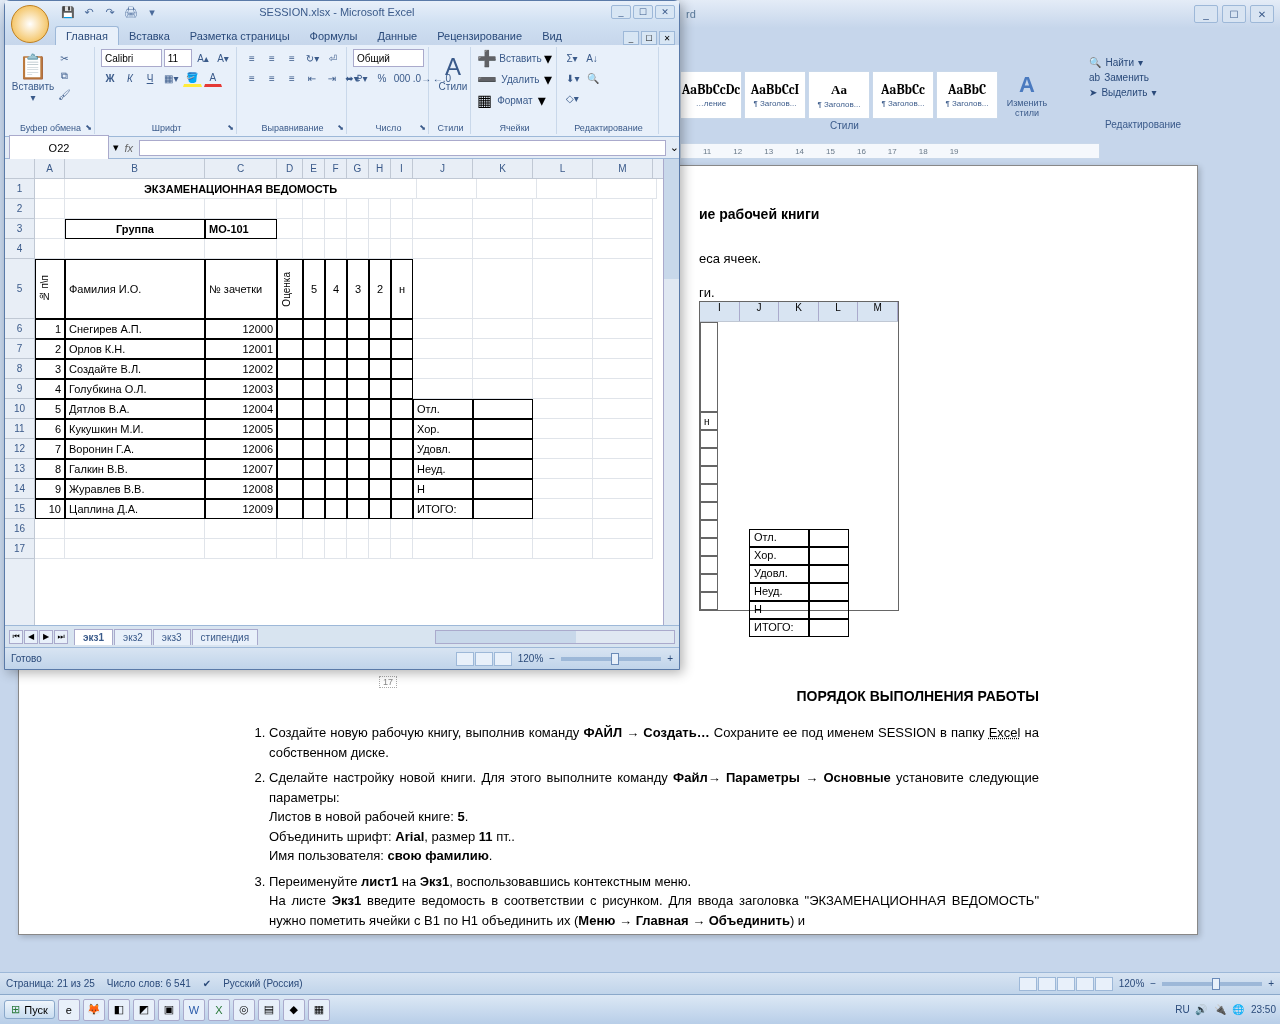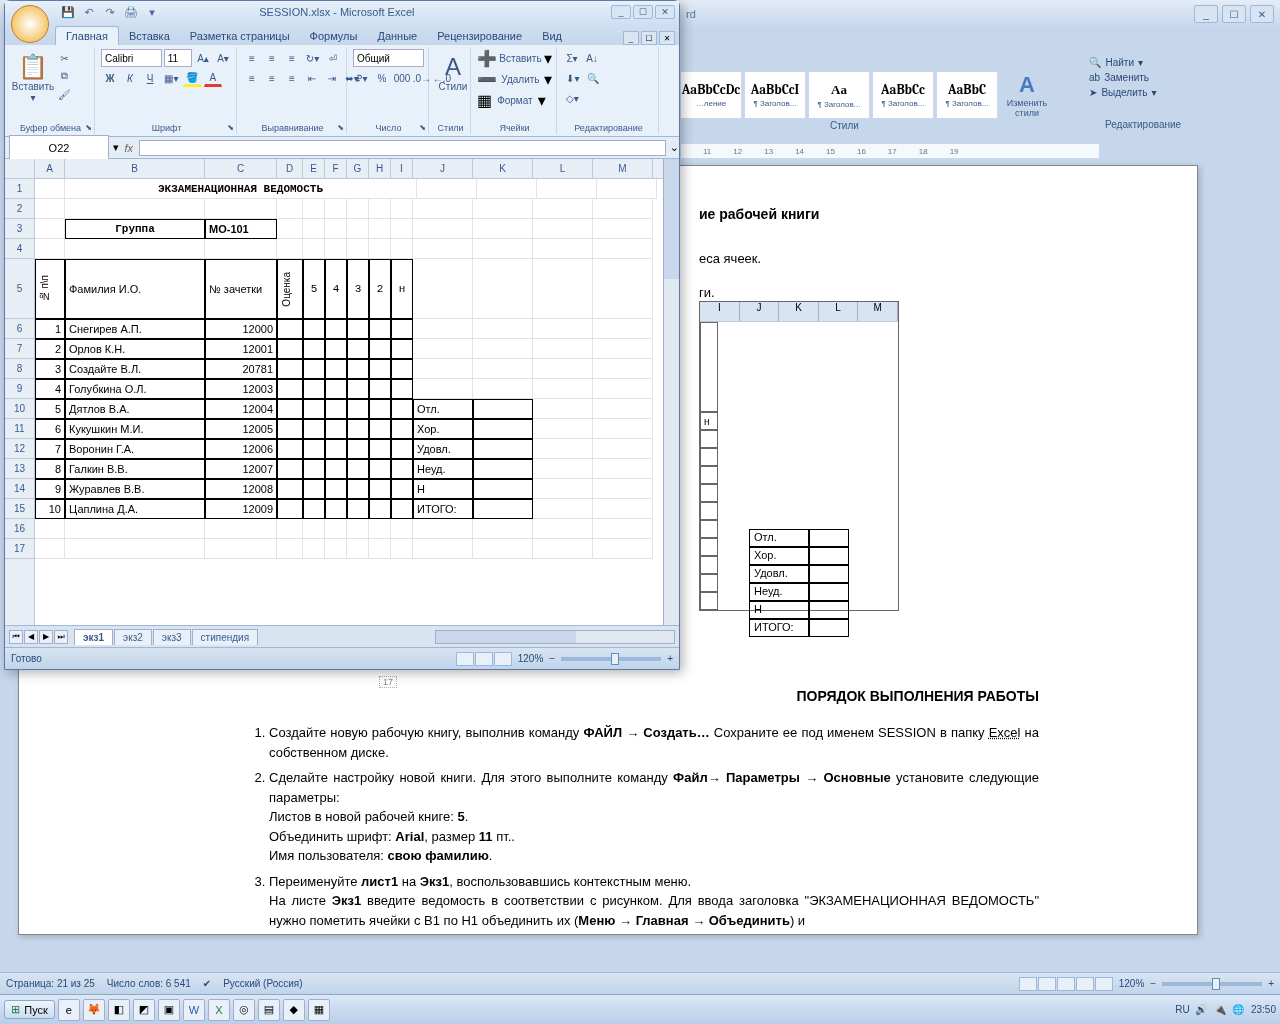--- a/index.html
+++ b/index.html
@@ -96,21 +96,21 @@
 .row-heads .rh.big { height: 60px; line-height: 60px; }
 .grid-wrap { flex: 1; overflow: hidden; position: relative; }
 .col-heads { height: 20px; display: flex; background: #e8eef6; border-bottom: 1px solid #c0c8d4; }
 .col-heads .ch { border-right: 1px solid #c0c8d4; text-align: center; font-size: 10px; color: #3a5a8a; line-height: 20px; }
 .sheet-grid { position: relative; }
 .sheet-row { display: flex; height: 20px; }
 .sheet-row.big { height: 60px; }
 .cell { border-right: 1px solid #e0e4ea; border-bottom: 1px solid #e0e4ea; font-size: 11px; padding: 1px 3px; overflow: hidden; white-space: nowrap; display: flex; align-items: center; }
 .cell.b { border: 1px solid #000; }
 .cell.bold { font-weight: bold; }
-.cell.center { justify-content: center; font-family: Liberation Mono, monospace; }
+.cell.center { justify-content: center; }
 .cell.right { justify-content: flex-end; }
 .vert { writing-mode: vertical-rl; transform: rotate(180deg); font-size: 10px; }
 
 .sheet-tabs { height: 22px; background: #d8e4f0; border-top: 1px solid #9db8d8; display: flex; align-items: center; font-size: 10px; padding: 0 4px; }
 .sheet-tabs .nav { display: flex; gap: 1px; margin-right: 6px; }
 .sheet-tabs .nav span { width: 14px; height: 14px; background: #e8f0fa; border: 1px solid #aac; display: flex; align-items: center; justify-content: center; font-size: 8px; }
 .sheet-tabs .stab { padding: 2px 8px; background: #e8f0fa; border: 1px solid #aac; border-bottom: none; margin-right: 1px; color: #3a5a8a; }
 .sheet-tabs .stab.active { background: #fff; font-weight: bold; }
 .sheet-tabs .hscroll { margin-left: auto; width: 240px; height: 14px; background: #e0e8f2; border: 1px solid #aac; position: relative; }
 .sheet-tabs .hscroll .thumb { position: absolute; left: 0; width: 140px; height: 100%; background: #c8d8ea; }
@@ -590,21 +590,21 @@
                 <div class="cell wH b"></div>
                 <div class="cell wI b"></div>
                 <div class="cell wJ"></div>
                 <div class="cell wK"></div>
                 <div class="cell wL"></div>
                 <div class="cell wM"></div>
               </div>
               <div class="sheet-row">
                 <div class="cell wA b right">3</div>
                 <div class="cell wB b">Создайте В.Л.</div>
-                <div class="cell wC b right">20781</div>
+                <div class="cell wC b right">12002</div>
                 <div class="cell wD b"></div>
                 <div class="cell wE b"></div>
                 <div class="cell wF b"></div>
                 <div class="cell wG b"></div>
                 <div class="cell wH b"></div>
                 <div class="cell wI b"></div>
                 <div class="cell wJ"></div>
                 <div class="cell wK"></div>
                 <div class="cell wL"></div>
                 <div class="cell wM"></div>

